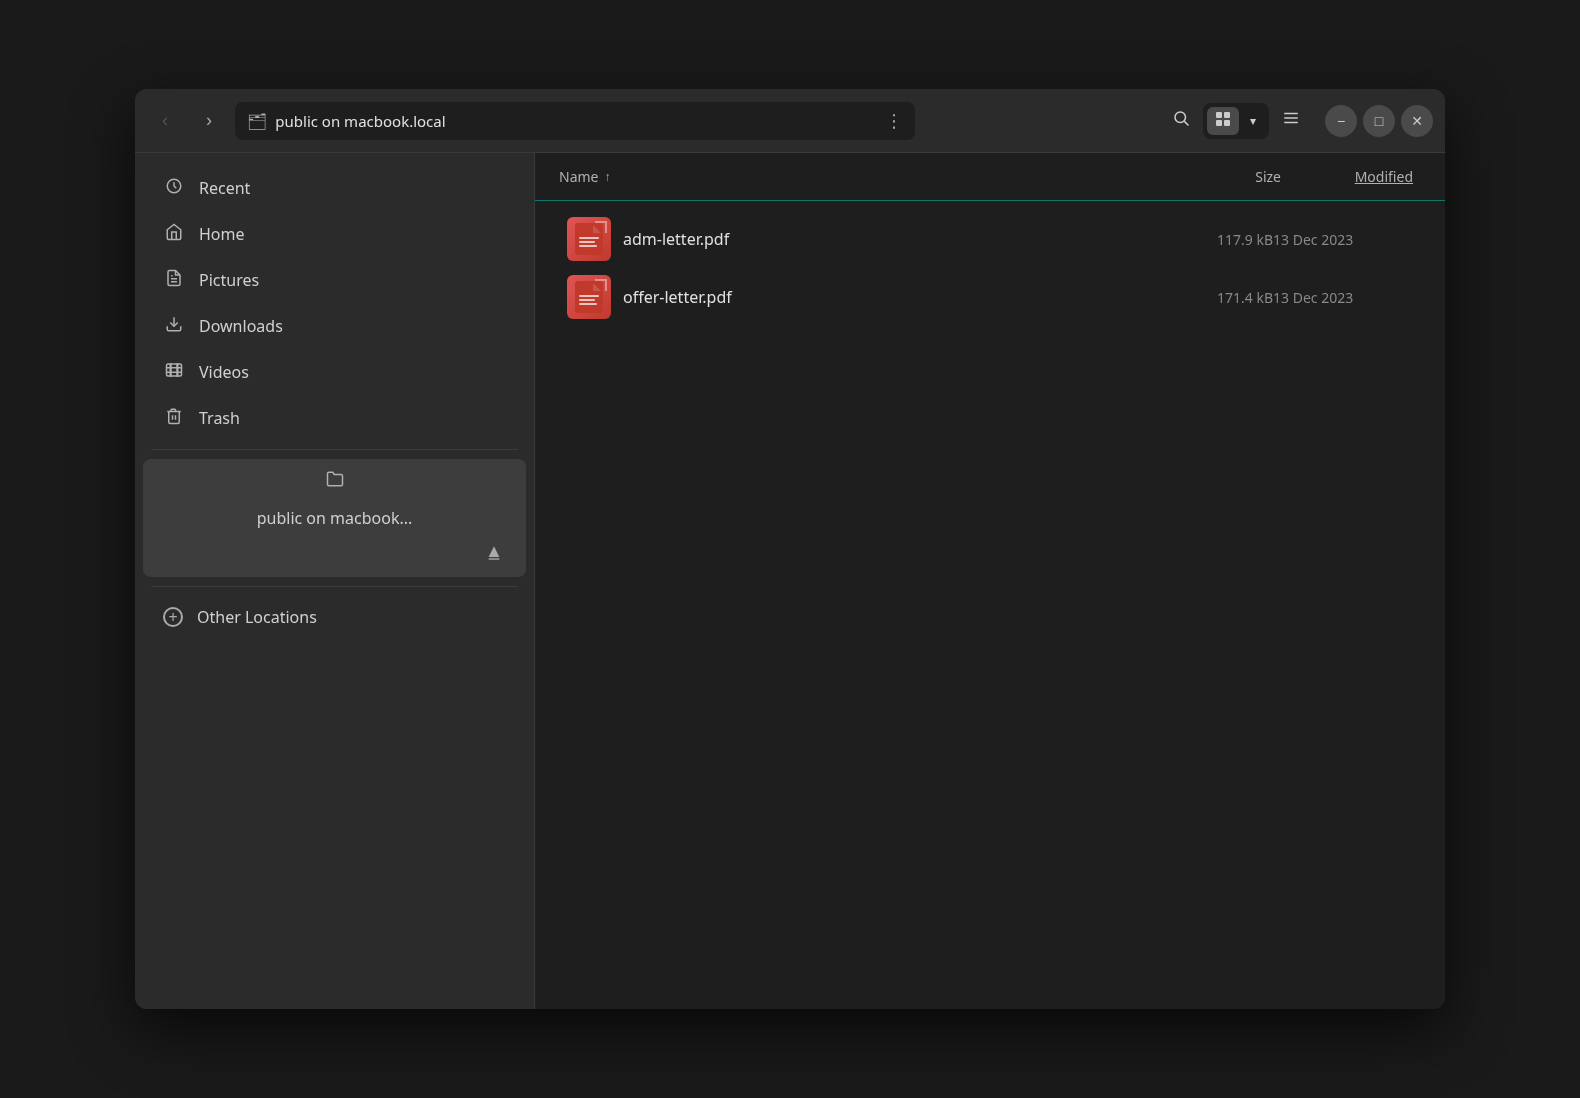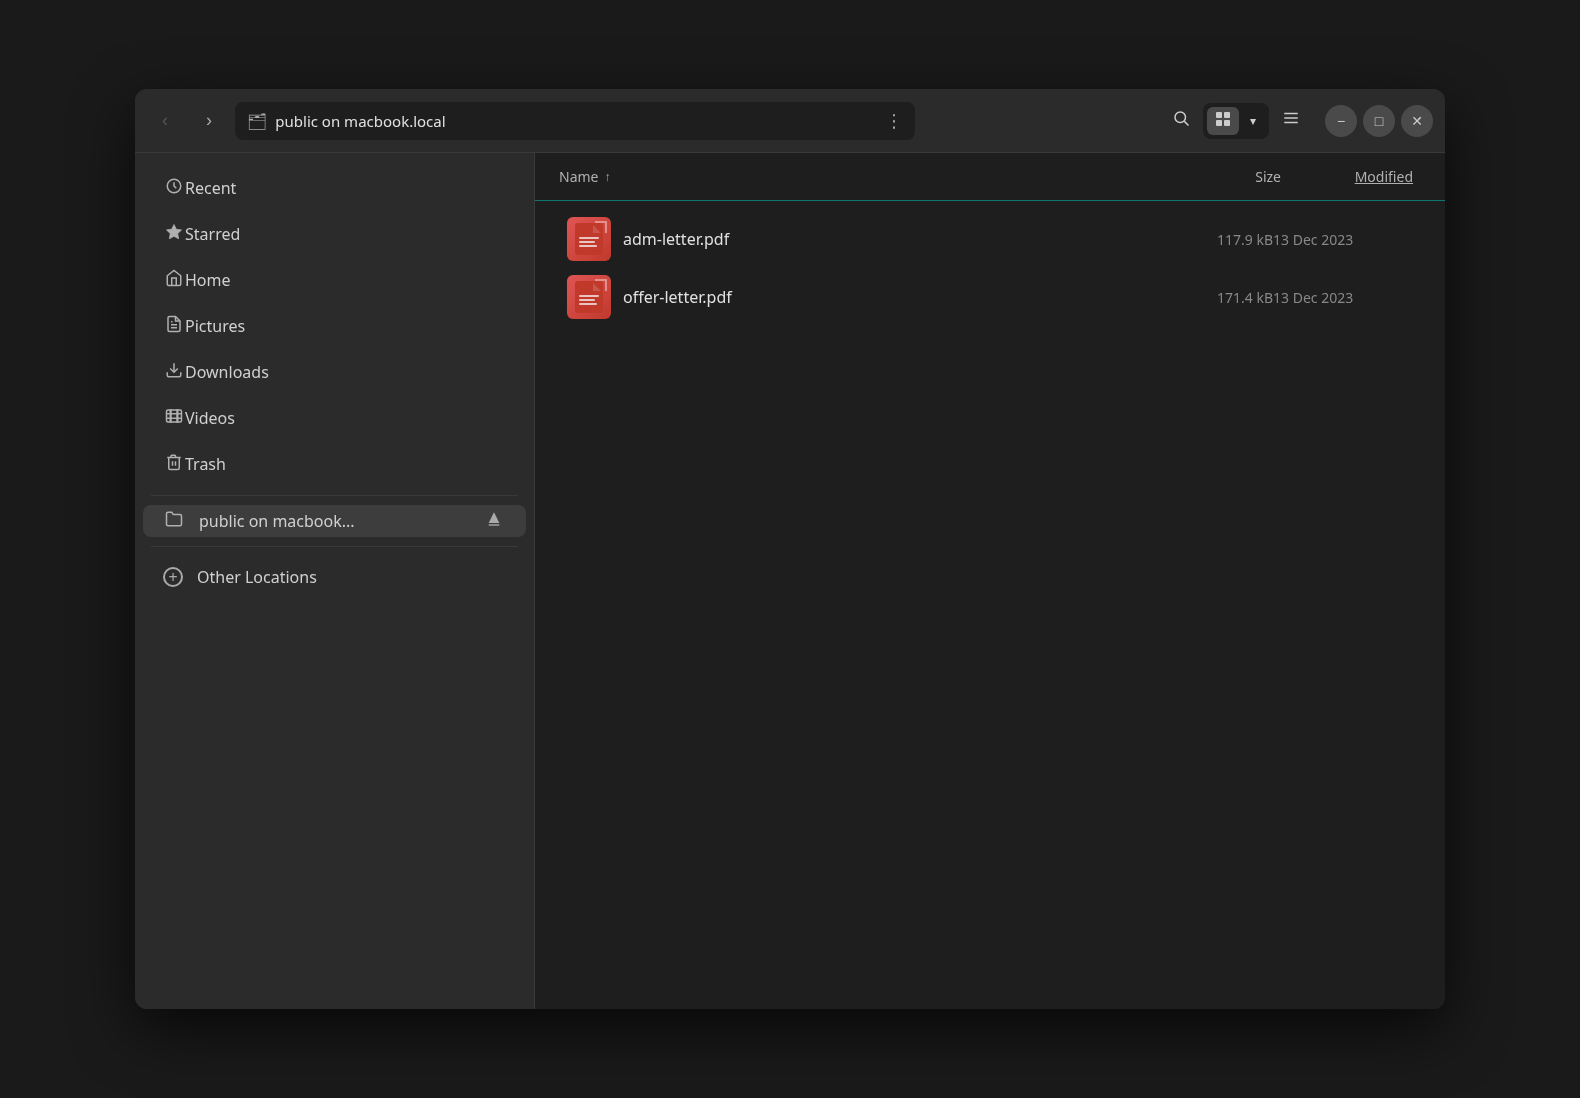--- a/index.html
+++ b/index.html
@@ -161,20 +161,21 @@
       padding: 12px 0;
       display: flex;
       flex-direction: column;
       border-right: 1px solid #3a3a3a;
       overflow-y: auto;
       flex-shrink: 0;
     }
     .sidebar-item {
       display: flex;
       align-items: center;
+      gap: 14px;
       padding: 10px 20px;
       cursor: pointer;
       color: #d0d0d0;
       font-size: 16px;
       border-radius: 8px;
       margin: 1px 8px;
     }
     .sidebar-item-icon {
       font-size: 18px;
       color: #b0b0b0;
@@ -187,27 +188,28 @@
     }
     .sidebar-divider {
       height: 1px;
       background: #3a3a3a;
       margin: 8px 16px;
     }
     .sidebar-network-item {
       display: flex;
       align-items: center;
       gap: 14px;
-      padding: 4px 20px;
+      padding: 10px 20px;
       cursor: pointer;
       color: #d0d0d0;
       font-size: 16px;
       border-radius: 8px;
       margin: 1px 8px;
       background: #3d3d3d;
+      flex-direction: column;
     }
     .network-eject-btn {
       margin-left: auto;
       background: none;
       border: none;
       color: #aaa;
       cursor: pointer;
       font-size: 16px;
       padding: 2px 4px;
     }
@@ -412,28 +414,20 @@
       <div class="sidebar-item">
         <span class="sidebar-item-icon">
           <svg width="18" height="18" viewBox="0 0 24 24" fill="none" stroke="currentColor" stroke-width="2">
             <circle cx="12" cy="12" r="9"></circle>
             <polyline points="12 7 12 12 15 15"></polyline>
           </svg>
         </span>
         <span class="sidebar-item-label">Recent</span>
       </div>
 
-      <div class="sidebar-item">
-        <span class="sidebar-item-icon">
-          <svg width="18" height="18" viewBox="0 0 24 24" fill="currentColor" stroke="currentColor" stroke-width="1">
-            <polygon points="12 2 15.09 8.26 22 9.27 17 14.14 18.18 21.02 12 17.77 5.82 21.02 7 14.14 2 9.27 8.91 8.26 12 2"></polygon>
-          </svg>
-        </span>
-        <span class="sidebar-item-label">Starred</span>
-      </div>
 
       <div class="sidebar-item">
         <span class="sidebar-item-icon">
           <svg width="18" height="18" viewBox="0 0 24 24" fill="none" stroke="currentColor" stroke-width="2">
             <path d="M3 9l9-7 9 7v11a2 2 0 0 1-2 2H5a2 2 0 0 1-2-2z"></path>
             <polyline points="9 22 9 12 15 12 15 22"></polyline>
           </svg>
         </span>
         <span class="sidebar-item-label">Home</span>
       </div>

